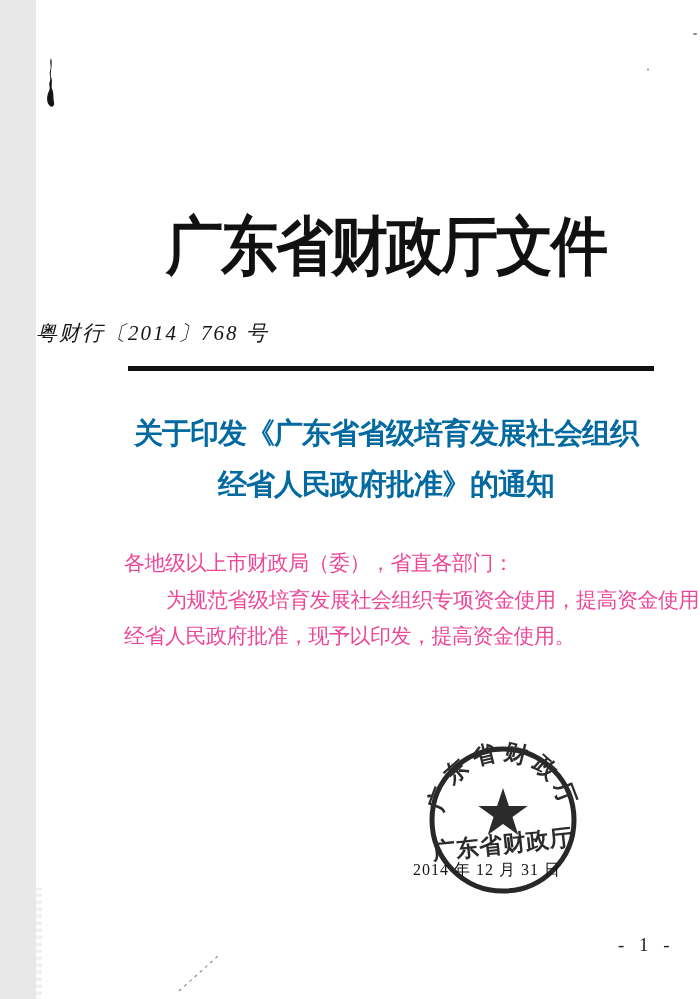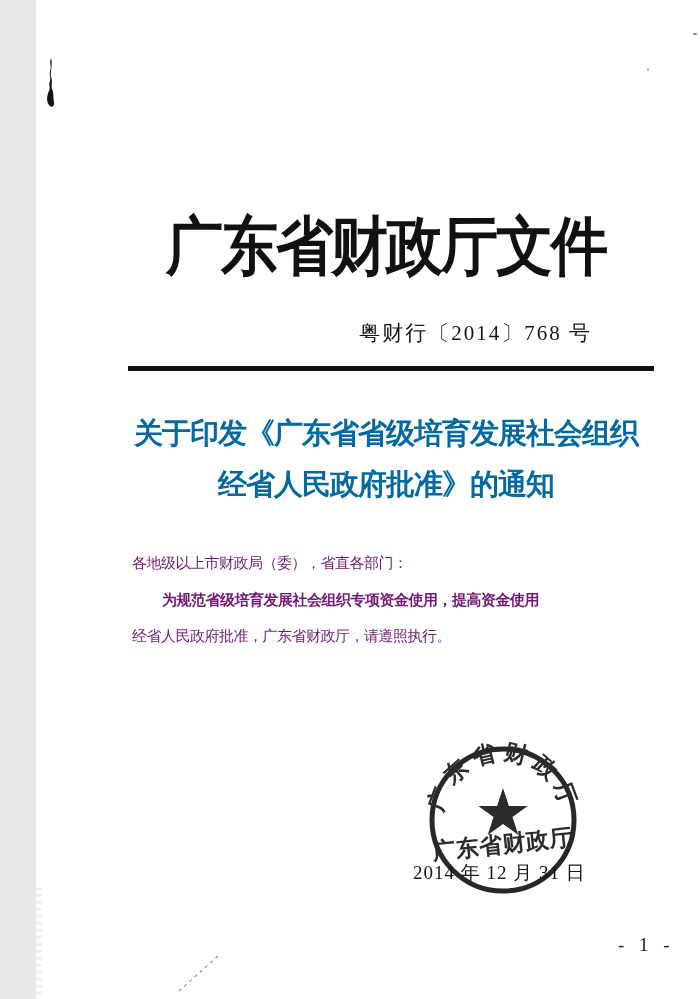--- a/index.html
+++ b/index.html
@@ -19,60 +19,61 @@
     font-size:57px;font-weight:bold;
     letter-spacing:-2px;
     transform:scaleY(1.12);
     transform-origin:top center;
     white-space:nowrap;
     color:#111;
   }
   
   .doc-number{
     position:absolute;top:319px;left:0;width:556px;
-    text-align:right;
+    text-align:left;
     font-size:21px;
     letter-spacing:2px;
     color:#151515;
+    font-style:italic;
   }
   
   .rule{
     position:absolute;top:366px;left:92px;
     width:526px;height:5px;
     background:#101010;
   }
   
   .subject{
     position:absolute;top:408px;left:0;width:700px;
     text-align:center;
     font-size:29px;font-weight:bold;
     letter-spacing:-1px;
     line-height:51px;
     color:#0369a1;
   }
   
   .body-block{
-    position:absolute;top:545px;left:96px;width:532px;
-    font-size:15px;
+    position:absolute;top:545px;left:88px;width:532px;
+    font-size:21px;
     line-height:36.5px;
     letter-spacing:-0.5px;
-    color:#701a75;
+    color:#ec4899;
   }
   .body-line{white-space:nowrap;}
-  .indent{text-indent:2em;font-weight:bold;}
+  .indent{text-indent:2em;}
   
   .seal{
     position:absolute;left:387px;top:740px;
     width:160px;height:160px;
     opacity:0.93;
   }
   
   .date-line{
     position:absolute;left:377px;top:860px;
-    font-size:19px;
+    font-size:16px;
     letter-spacing:1px;
     white-space:nowrap;
     color:#161616;
   }
   
   .page-number{
     position:absolute;left:582px;top:934px;
     font-size:19px;
     letter-spacing:5px;
     color:#222;
@@ -111,21 +112,21 @@
   <div class="rule"></div>
 
   <div class="subject">
     <div>关于印发《广东省省级培育发展社会组织</div>
     <div>经省人民政府批准》的通知</div>
   </div>
 
   <div class="body-block">
     <div class="body-line">各地级以上市财政局（委），省直各部门：</div>
     <div class="body-line indent">为规范省级培育发展社会组织专项资金使用，提高资金使用</div>
-    <div class="body-line">经省人民政府批准，广东省财政厅，请遵照执行。</div>
+    <div class="body-line">经省人民政府批准，现予以印发，提高资金使用。</div>
   </div>
 
   <svg class="seal" viewBox="0 0 160 160">
     <circle cx="80" cy="80" r="71" fill="none" stroke="#181818" stroke-width="5"></circle>
     <path id="sealArc" d="M 22,95.5 A 60,60 0 1 1 138,95.5" fill="none"></path>
     <text font-size="23" fill="#1c1c1c" letter-spacing="6" font-family="Liberation Serif, DejaVu Serif, serif" font-weight="bold">
       <textPath href="#sealArc" startOffset="50%" text-anchor="middle">广东省财政厅</textPath>
     </text>
     <polygon points="80,48 85.9,65.9 104.7,66 89.5,77.1 95.3,95 80,84 64.7,95 70.5,77.1 55.3,66 74.1,65.9" fill="#1c1c1c"></polygon>
     <text x="80" y="112" text-anchor="middle" font-size="23" fill="#1a1a1a" letter-spacing="0.5" transform="rotate(-6 80 108)" font-family="Liberation Serif, DejaVu Serif, serif" font-weight="bold">广东省财政厅</text>

